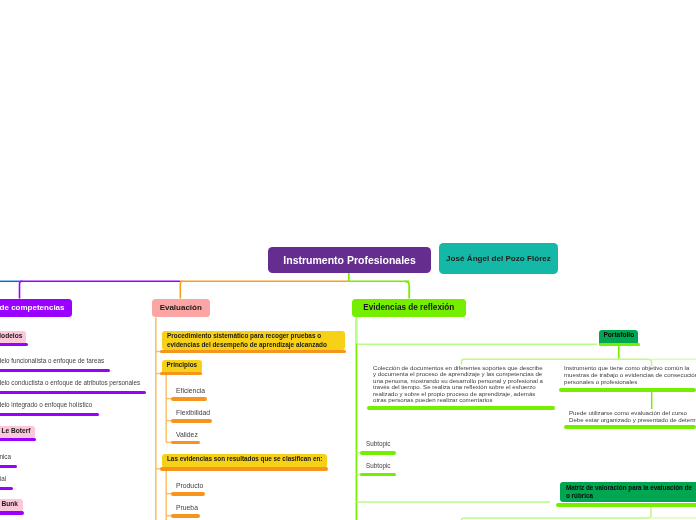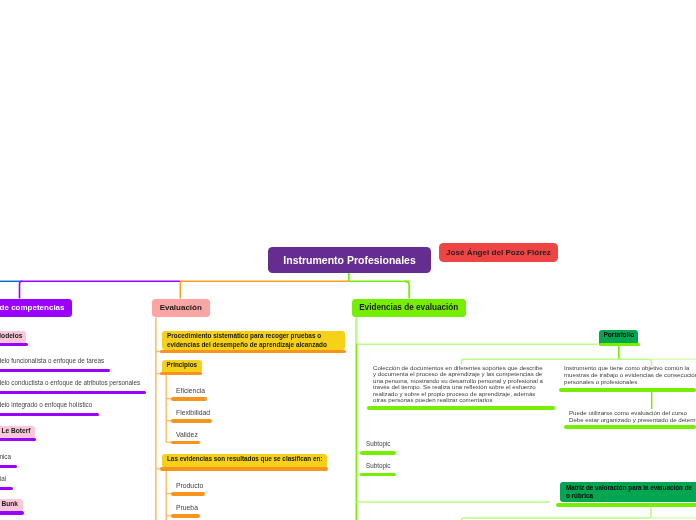--- a/index.html
+++ b/index.html
@@ -54,31 +54,31 @@
       <path d="M356.4 474.4 L361 474.4" fill="none" stroke="#b9fb86" stroke-width="1.5" stroke-linecap="butt" stroke-linejoin="round"></path>
       <path d="M356.4 502 L360 502 L550 502" fill="none" stroke="#b9fb86" stroke-width="1.5" stroke-linecap="butt" stroke-linejoin="round"></path>
       <path d="M651 507 L651 515 Q651 518 648 518 L464 518" fill="none" stroke="#b9fb86" stroke-width="1.5" stroke-linecap="butt" stroke-linejoin="round"></path>
       <path d="M461.5 521 L461.5 520.5 Q461.5 518 464.2 518" fill="none" stroke="#b9fb86" stroke-width="1.5" stroke-linecap="butt" stroke-linejoin="round"></path>
       <path d="M651 518 L696 518" fill="none" stroke="#d7ffbb" stroke-width="1.5" stroke-linecap="butt" stroke-linejoin="round"></path>
     </svg>
   <div id="nodes">
       <div class="pill" style="left: 267.8px; top: 247.4px; width: 163.5px; height: 26px; background: rgb(102, 45, 145); color: rgb(255, 255, 255); font-size: 10.5px; letter-spacing: 0px; border-radius: 4.5px;">
         <span>Instrumento Profesionales</span>
       </div>
-      <div class="pill" style="left: 439px; top: 243px; width: 119px; height: 19px; background: #ef4444; color: rgb(35, 31, 32); font-size: 8.1px; border-radius: 4.5px;">
+      <div class="pill" style="left: 439px; top: 243px; width: 119px; height: 31px; background: #14b8a6; color: rgb(35, 31, 32); font-size: 8.1px; border-radius: 4.5px;">
         <span>José Ángel del Pozo Flórez</span>
       </div>
       <div class="pill" style="background: rgb(153, 0, 255); font-size: 8px; color: rgb(255, 255, 255); left: -47px; top: 298.5px; width: 119px; height: 18.2px; border-radius: 3.5px;">
         <span>Concepto de competencias</span>
       </div>
       <div class="pill" style="background: #fca5a5; font-size: 8px; color: rgb(26, 26, 26); left: 152px; top: 298.5px; width: 57.5px; height: 18.2px; border-radius: 3.5px;">
         <span>Evaluación</span>
       </div>
       <div class="pill" style="background: rgb(118, 238, 0); font-size: 8.2px; color: rgb(26, 26, 26); left: 352px; top: 298.5px; width: 113.5px; height: 18.2px; border-radius: 3.5px;">
-        <span>Evidencias de evaluación</span>
+        <span>Evidencias de reflexión</span>
       </div>
       <div class="hlbox" style="left: -8.3px; top: 330.7px; width: 34.6px; height: 13.2px; background: rgb(251, 199, 217); z-index: 0;"></div>
       <div class="topic" style="left: -4.4px; top: 330.851px; font-size: 6.6px; line-height: 9px; color: rgb(26, 26, 26); font-weight: bold; z-index: 1;">Modelos</div>
       <div class="ul" style="left: -20px; top: 343.1px; width: 47.6px; height: 3.3px; background: rgb(153, 0, 255); z-index: 2;"></div>
       <div class="topic" style="left: -11.1px; top: 356.481px; font-size: 6.3px; line-height: 9px; color: rgb(64, 64, 64); font-weight: normal; z-index: 1;">Modelo funcionalista o enfoque de tareas</div>
       <div class="ul" style="left: -20px; top: 369px; width: 130px; height: 3.3px; background: rgb(153, 0, 255); z-index: 2;"></div>
       <div class="topic" style="left: -11.1px; top: 378.481px; font-size: 6.3px; line-height: 9px; color: rgb(64, 64, 64); font-weight: normal; z-index: 1;">Modelo conductista o enfoque de atributos personales</div>
       <div class="ul" style="left: -20px; top: 391px; width: 165.5px; height: 3.3px; background: rgb(153, 0, 255); z-index: 2;"></div>
       <div class="topic" style="left: -11.1px; top: 399.981px; font-size: 6.3px; line-height: 9px; color: rgb(64, 64, 64); font-weight: normal; z-index: 1;">Modelo integrado o enfoque holístico</div>
       <div class="ul" style="left: -20px; top: 412.5px; width: 118.5px; height: 3.3px; background: rgb(153, 0, 255); z-index: 2;"></div>

